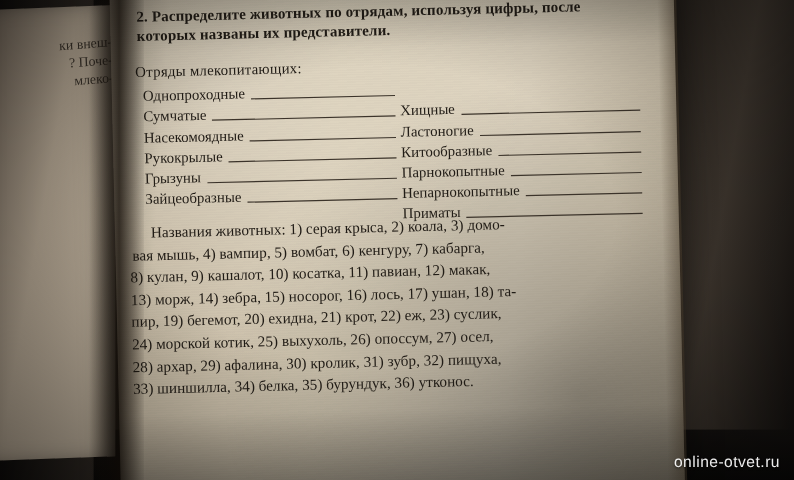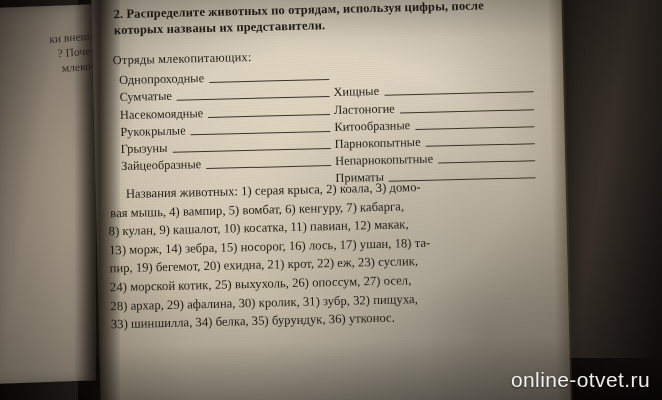--- a/index.html
+++ b/index.html
@@ -182,21 +182,21 @@
   }
 
   
   .watermark {
     position: absolute;
     right: 12px;
     bottom: 8px;
     color: #ffffff;
     opacity: .92;
     font-family: "Liberation Sans", sans-serif;
-    font-size: 21px;
+    font-size: 13px;
     letter-spacing: .4px;
     text-shadow: 0 1px 2px rgba(0,0,0,.7);
     z-index: 20;
   }
 
   
   .grain {
     position: absolute; inset: 0;
     background-image:
       repeating-linear-gradient(0deg, rgba(0,0,0,.018) 0px, rgba(0,0,0,.018) 1px, rgba(255,255,255,.012) 1px, rgba(255,255,255,.012) 2px);

